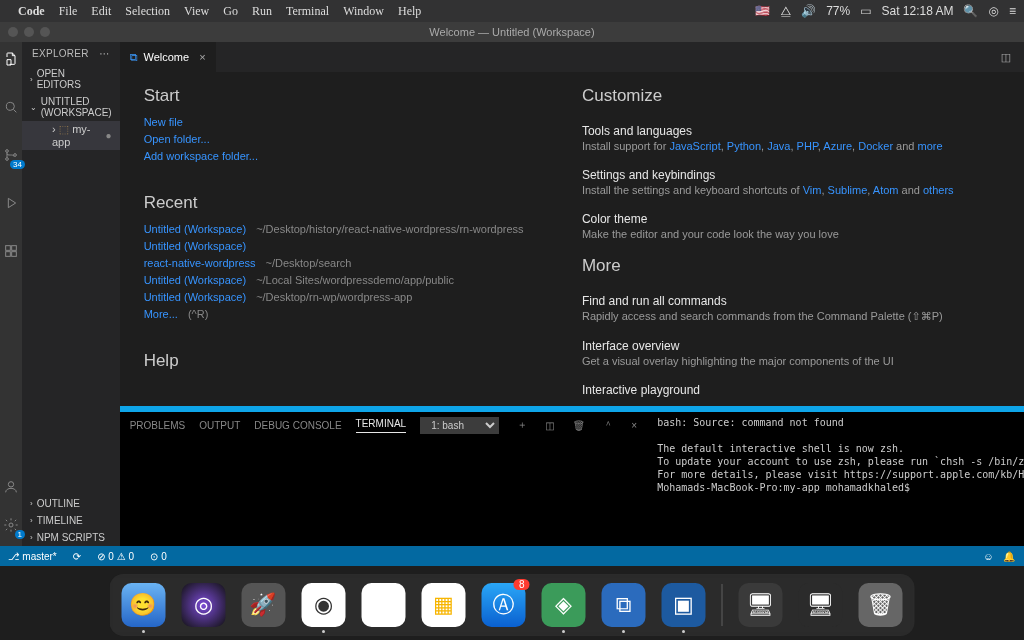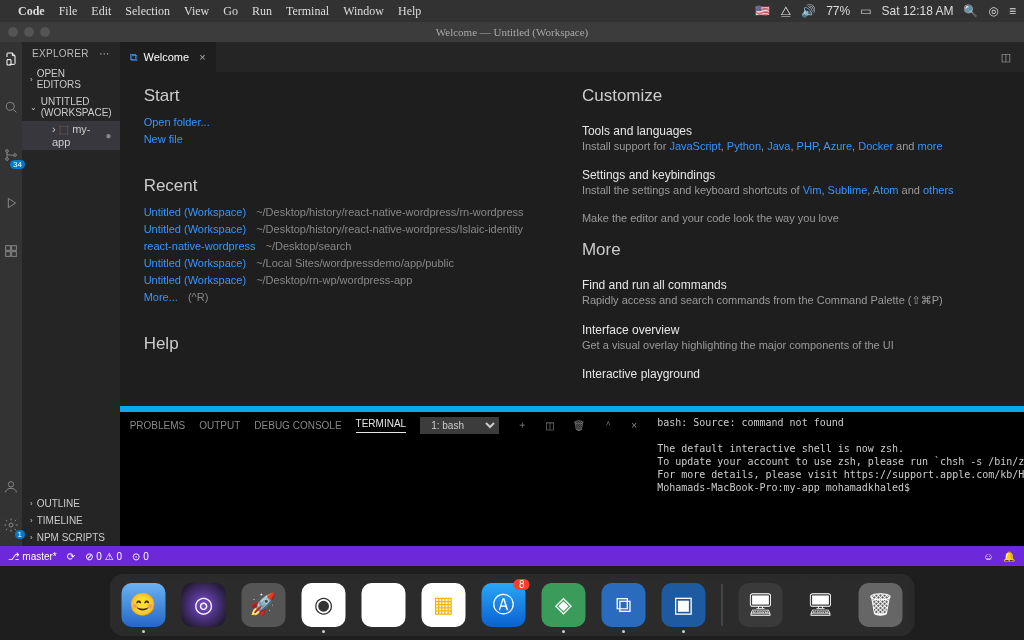--- a/index.html
+++ b/index.html
@@ -5,21 +5,21 @@
 * { margin: 0; padding: 0; box-sizing: border-box; font-family: -apple-system, "Segoe UI", sans-serif; }
 body { background: #1e1e1e; color: #ccc; font-size: 11px; width: 1024px; height: 640px; overflow: hidden; position: relative; }
 .menubar { height: 22px; background: #323233; display: flex; align-items: center; padding: 0 8px; color: #ddd; font-size: 12px; }
 .menubar .apple { margin-right: 10px; }
 .menubar .mi { margin-right: 14px; cursor: default; font-family: Liberation Serif, serif; }
 .menubar .spacer { flex: 1; }
 .menubar .right { display: flex; align-items: center; gap: 10px; }
 .titlebar { height: 20px; background: #3c3c3c; display: flex; align-items: center; padding: 0 8px; position: relative; }
 .traffic { display: flex; gap: 6px; }
 .traffic span { width: 10px; height: 10px; border-radius: 50%; background: #555; display: inline-block; }
-.titlebar .title { position: absolute; left: 50%; transform: translateX(-50%); color: #aaa; font-size: 11px; font-family: Liberation Serif, serif; }
+.titlebar .title { position: absolute; left: 50%; transform: translateX(-50%); color: #aaa; font-size: 11px; }
 .main { display: flex; height: 504px; }
 .activitybar { width: 40px; background: #333333; display: flex; flex-direction: column; align-items: flex-end; padding-top: 6px; gap: 26px; }
 .activitybar .ai { width: 22px; height: 22px; display: flex; align-items: center; justify-content: center; color: #888; position: relative; }
 .activitybar .ai.active { color: #fff; }
 .activitybar .ai.active::before { content: ""; position: absolute; left: -9px; top: -2px; bottom: -2px; width: 2px; background: #fff; }
 .activitybar .badge { position: absolute; bottom: -3px; right: -3px; background: #007acc; color: #fff; font-size: 8px; border-radius: 6px; padding: 0 3px; }
 .activitybar .bottom { margin-top: auto; margin-bottom: 10px; display: flex; flex-direction: column; gap: 16px; }
 .sidebar { width: 175px; background: #252526; display: flex; flex-direction: column; }
 .sidebar-title { display: flex; align-items: center; justify-content: space-between; padding: 6px 10px; color: #bbb; font-size: 10px; letter-spacing: .3px; }
 .panel-sec { padding: 3px 8px; font-size: 10px; color: #ccc; display: flex; align-items: center; gap: 4px; }
@@ -41,21 +41,21 @@
 .recent-row { display: flex; gap: 10px; font-size: 11px; line-height: 1.55; }
 .sub { font-size: 12px; color: #e7e7e7; margin-bottom: 2px; }
 .desc { font-size: 11px; color: #9a9a9a; margin-bottom: 16px; }
 .desc a { color: #3794ff; text-decoration: none; }
 .panel { height: 140px; background: #000000; border-top: 6px solid #0ea5e9; display: flex; flex-direction: row; }
 .panel-tabs { display: flex; align-items: center; height: 26px; padding: 0 10px; gap: 14px; font-size: 10px; color: #888; }
 .panel-tabs .pt.active { color: #e7e7e7; border-bottom: 1px solid #e7e7e7; padding-bottom: 3px; }
 .panel-tabs .pright { margin-left: auto; display: flex; align-items: center; gap: 18px; }
 .panel-tabs select { background: #3c3c3c; color: #ccc; border: 1px solid #3c3c3c; font-size: 10px; padding: 1px 18px 1px 6px; }
 .term { flex: 1; padding: 4px 10px; font-family: Menlo, monospace; font-size: 10px; color: #ccc; white-space: pre; line-height: 1.3; overflow: hidden; }
-.statusbar { height: 20px; background: #6d28d9; color: #fff; display: flex; align-items: center; font-size: 10px; padding: 0 8px; gap: 10px; }
+.statusbar { height: 20px; background: #0369a1; color: #fff; display: flex; align-items: center; font-size: 10px; padding: 0 8px; gap: 16px; }
 .statusbar .sright { margin-left: auto; display: flex; gap: 10px; }
 .dock { position: absolute; bottom: 4px; left: 50%; transform: translateX(-50%); height: 62px; background: rgba(60,60,60,.45); border-radius: 14px; display: flex; align-items: center; padding: 0 12px; gap: 16px; backdrop-filter: blur(2px); }
 .dock .app { width: 44px; height: 44px; border-radius: 10px; display: flex; align-items: center; justify-content: center; font-size: 22px; color: #fff; position: relative; }
 .dock .app.on::after { content: ""; position: absolute; bottom: -6px; left: 50%; transform: translateX(-50%); width: 3px; height: 3px; border-radius: 50%; background: #ccc; }
 .dock .sep { width: 1px; height: 42px; background: rgba(255,255,255,.25); }
 .icon { width: 16px; height: 16px; display: inline-block; }
 svg { display: block; }
 </style>
 </head>
 <body>
@@ -190,32 +190,32 @@
       </div>
       <div class="actions">
         <span>◫</span>
         <span>⋯</span>
       </div>
     </div>
 
     <div class="welcome">
       <div class="col">
         <div class="wh">Start</div>
+        <div class="link">New file</div>
         <div class="link">Open folder...</div>
-        <div class="link">New file</div>
+        <div class="link">Add workspace folder...</div>
 
         <div style="height:28px"></div>
         <div class="wh">Recent</div>
         <div class="recent-row">
             <span class="link">Untitled (Workspace)</span>
             <span class="muted">~/Desktop/history/react-native-wordpress/rn-wordpress</span>
           </div>
         <div class="recent-row">
             <span class="link">Untitled (Workspace)</span>
-            <span class="muted">~/Desktop/history/react-native-wordpress/Islaic-identity</span>
           </div>
         <div class="recent-row">
             <span class="link">react-native-wordpress</span>
             <span class="muted">~/Desktop/search</span>
           </div>
         <div class="recent-row">
             <span class="link">Untitled (Workspace)</span>
             <span class="muted">~/Local Sites/wordpressdemo/app/public</span>
           </div>
         <div class="recent-row">
@@ -234,20 +234,21 @@
 
       <div class="col">
         <div class="wh">Customize</div>
         <div style="height:10px"></div>
         <div class="sub">Tools and languages</div>
         <div class="desc"><span>Install support for </span><a>JavaScript</a>, <a>Python</a>, <a>Java</a>, <a>PHP</a>, <a>Azure</a>, <a>Docker</a><span> and </span><a>more</a></div>
 
         <div class="sub">Settings and keybindings</div>
         <div class="desc"><span>Install the settings and keyboard shortcuts of </span><a>Vim</a>, <a>Sublime</a>, <a>Atom</a><span> and </span><a>others</a></div>
 
+        <div class="sub">Color theme</div>
         <div class="desc">Make the editor and your code look the way you love</div>
 
         <div class="wh">More</div>
         <div style="height:10px"></div>
         <div class="sub">Find and run all commands</div>
         <div class="desc">Rapidly access and search commands from the Command Palette (⇧⌘P)</div>
         <div class="sub">Interface overview</div>
         <div class="desc">Get a visual overlay highlighting the major components of the UI</div>
         <div class="sub">Interactive playground</div>
 

